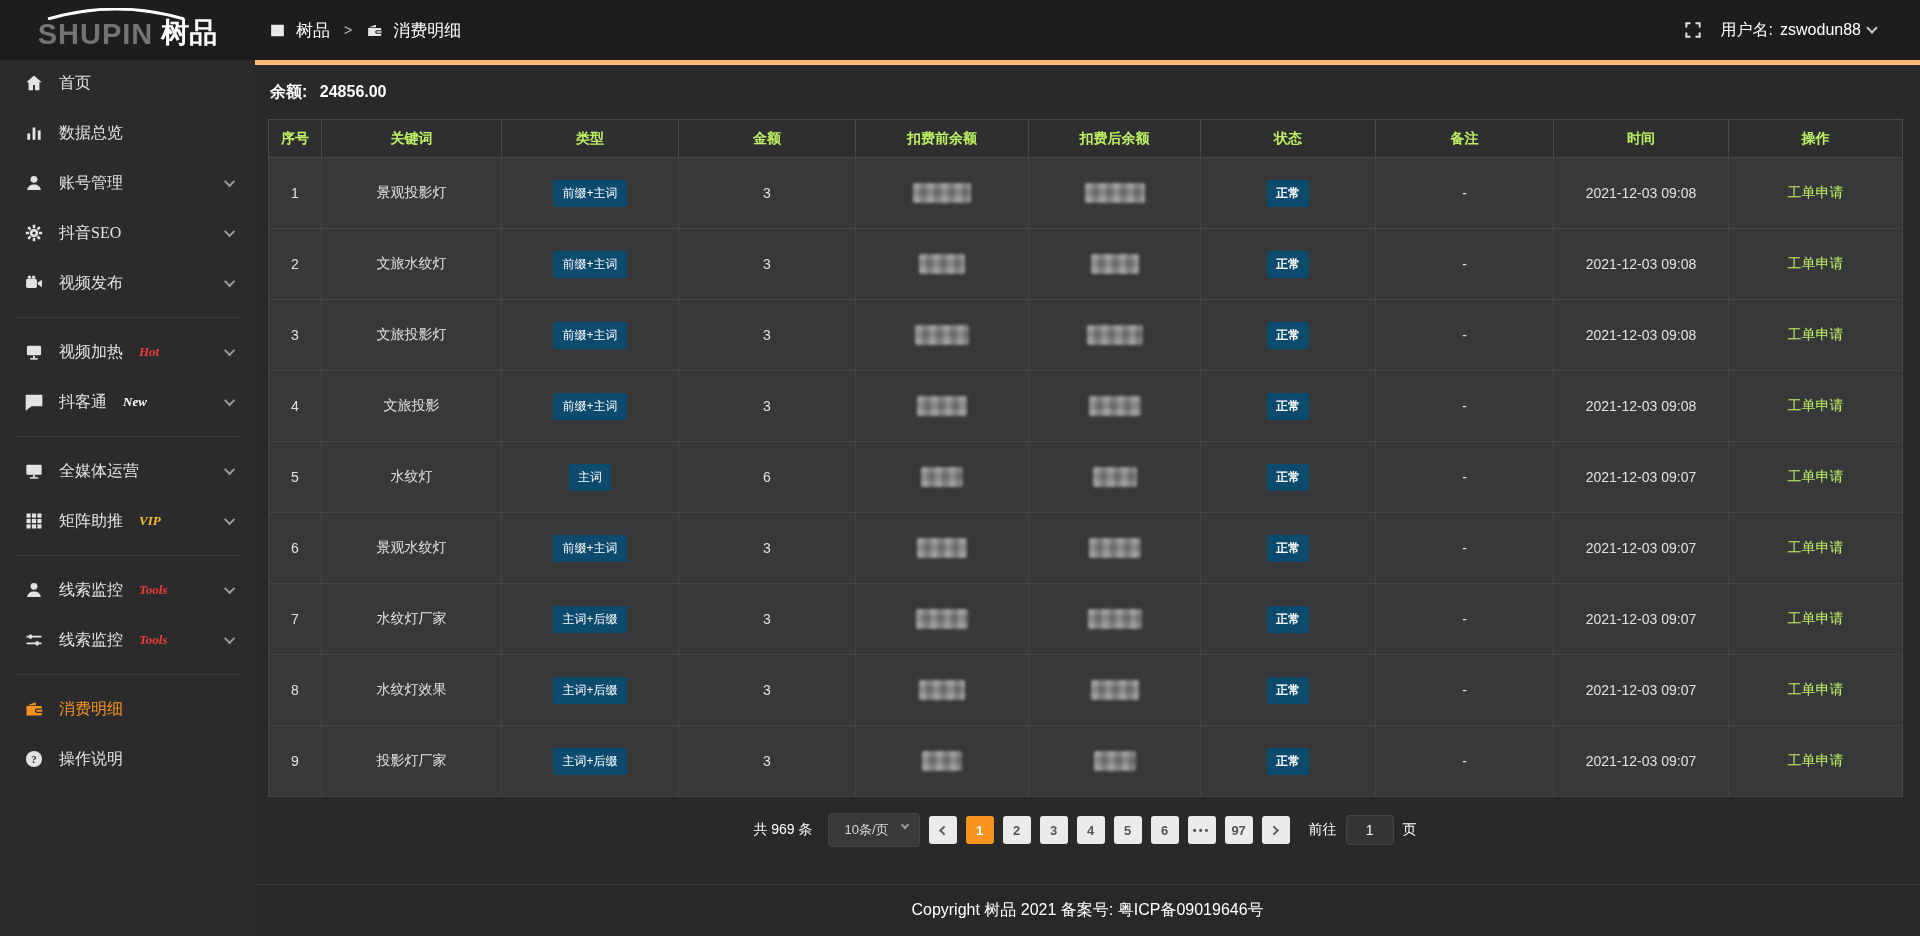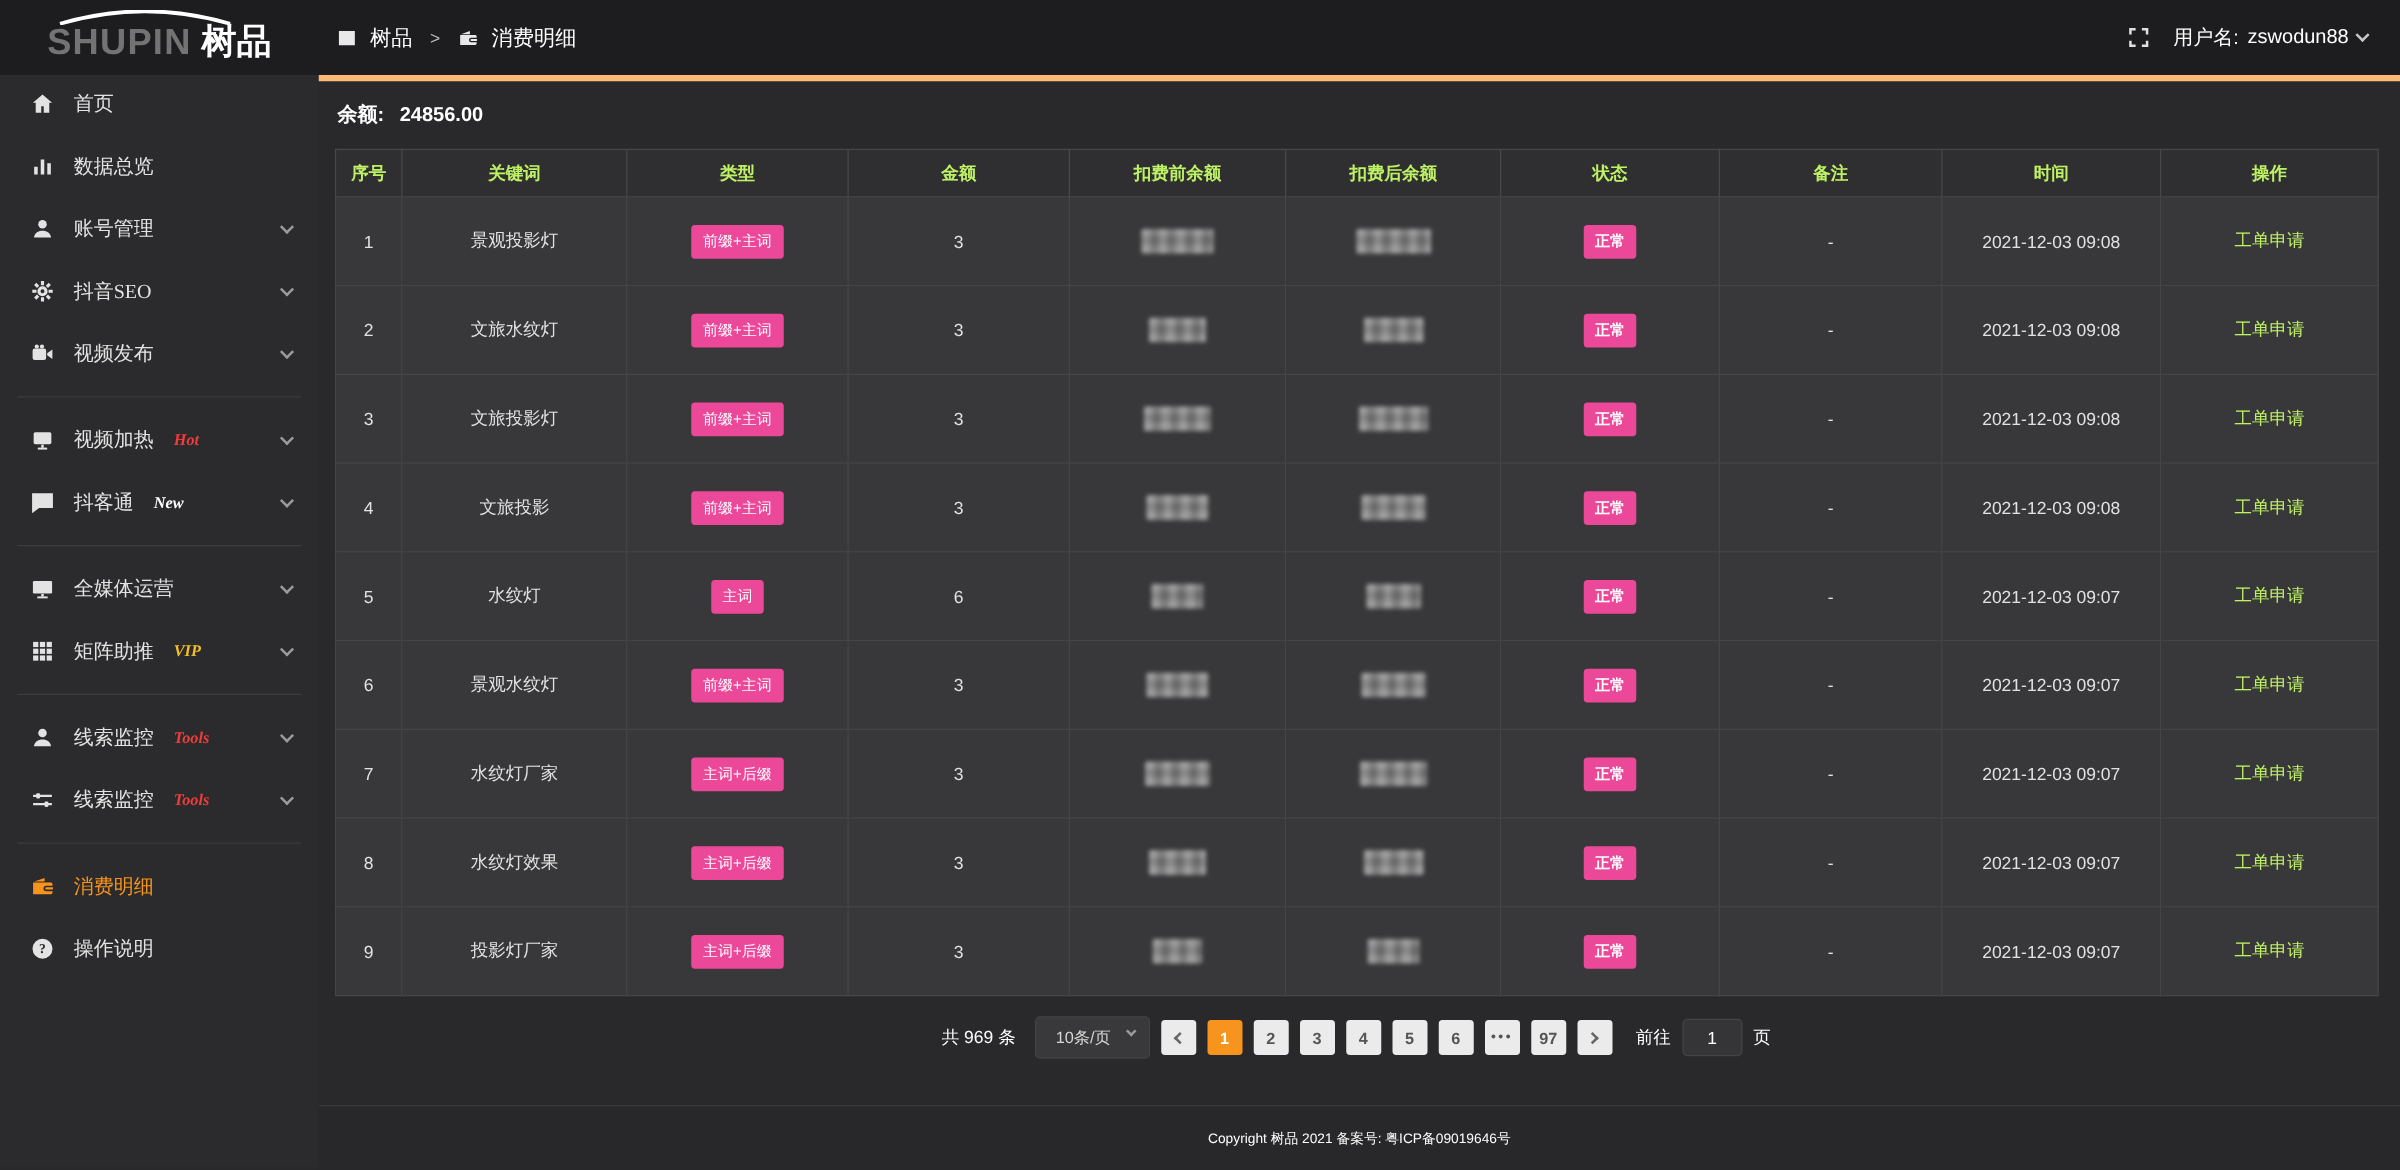--- a/index.html
+++ b/index.html
@@ -12,21 +12,21 @@
     background:#1d1d1f; display:flex; align-items:center; z-index:5; }
   .logo { width:255px; height:60px; display:flex; align-items:center; justify-content:center; gap:8px; }
   .logo-en-wrap { position:relative; padding-top:8px; }
   .logo-arc { position:absolute; left:4px; top:-2px; }
   .logo-en { font-size:29px; font-weight:800; letter-spacing:1px; color:#737373; }
   .logo-cn { font-size:28px; font-weight:800; color:#fff; padding-top:6px; }
   .breadcrumb { display:flex; align-items:center; gap:10px; margin-left:14px;
     font-size:17px; color:#fff; font-weight:500; }
   .bc-sep { color:#bbb; font-size:14px; margin:0 4px; }
   .bc-icon { display:inline-flex; width:17px; height:17px; color:#e8e8e8; }
-  .topbar-right { margin-left:auto; display:flex; gap:18px; padding-right:26px; }
+  .topbar-right { margin-left:auto; display:flex; gap:18px; padding-right:44px; }
   .fs-btn { width:20px; height:20px; display:inline-flex; cursor:pointer; color:#e0e0e0; }
   .user-wrap { display:flex; align-items:center; gap:7px; font-size:16px; color:#fff; cursor:pointer; }
   .chev { display:inline-block; width:8px; height:8px; border-left:2px solid #c9c9c9;
     border-bottom:2px solid #c9c9c9; transform:rotate(-45deg); margin-top:-4px; }
 
   
   .sidebar { position:absolute; left:0; top:58px; width:255px; height:876px;
     background:#2b2b2d; overflow:hidden;font-family:Liberation Serif, serif; }
   .side-item { height:50px; display:flex; align-items:center; padding:0 20px 0 24px;
     font-size:16px; color:#e3e3e3; cursor:pointer; }
@@ -43,21 +43,21 @@
     background:#29292b; border-top:5px solid #fdba74; padding:0 18px 0 13px; }
   .balance { margin:17px 0 16px 2px; font-size:16px; font-weight:bold; color:#fff; }
   .balance .bval { margin-left:8px; }
 
   table { border-collapse:collapse; table-layout:fixed; width:1634px;
     border:1px solid #48484a; font-size:14px; }
   th { background:#2f2f31; color:#bef264; font-weight:bold; height:38px;
     border:1px solid #48484a; text-align:center; }
   td { background:#38383a; color:#e2e2e2; height:71px; border:1px solid #454547;
     text-align:center; vertical-align:middle; }
-  .type-badge, .status-badge { display:inline-block; background:#ec4899; color:#fff;
+  .type-badge, .status-badge { display:inline-block; background:#0c4a6e; color:#fff;
     font-size:12px; padding:5px 9px; border-radius:3px; }
   .status-badge { font-weight:bold; }
   .action-link { color:#bef264; cursor:pointer; }
   .blur-box { height:20px; margin:0 auto; border-radius:2px; filter:blur(1.6px); opacity:.8;
     background:
       repeating-linear-gradient(90deg, rgba(255,255,255,.28) 0 7px, rgba(120,120,120,.25) 7px 14px),
       repeating-linear-gradient(0deg, #9a9a9a 0 7px, #777 7px 14px); }
 
   
   .pagination { margin-top:16px; display:flex; align-items:center; justify-content:center;
@@ -74,21 +74,21 @@
   .pg-btn .arr.left { transform:rotate(45deg) translate(1px,-1px); }
   .pg-btn .arr.right { transform:rotate(-135deg) translate(1px,-1px); }
   .pg-dots { letter-spacing:2px; font-size:11px; }
   .pg-goto { display:flex; align-items:center; gap:9px; margin-left:10px; }
   .pg-input { width:48px; height:30px; background:#353537; border:1px solid #454547;
     border-radius:4px; color:#fff; text-align:center; font-size:14px; }
 
   
   .footer { position:absolute; left:0; bottom:0; width:100%; height:52px;
     border-top:1px solid #39393b; display:flex; align-items:center; justify-content:center;
-    font-size:11px; color:#fff; background:#28282a; }
+    font-size:16px; color:#fff; background:#28282a; }
 </style>
 </head>
 <body>
 
 <div class="topbar">
   <div class="logo">
     <span class="logo-en-wrap">
       <svg class="logo-arc" width="148" height="12" viewBox="0 0 148 12">
         <path d="M6 11 Q74 -9 142 11" stroke="#fff" stroke-width="3" fill="none"></path>
       </svg>

